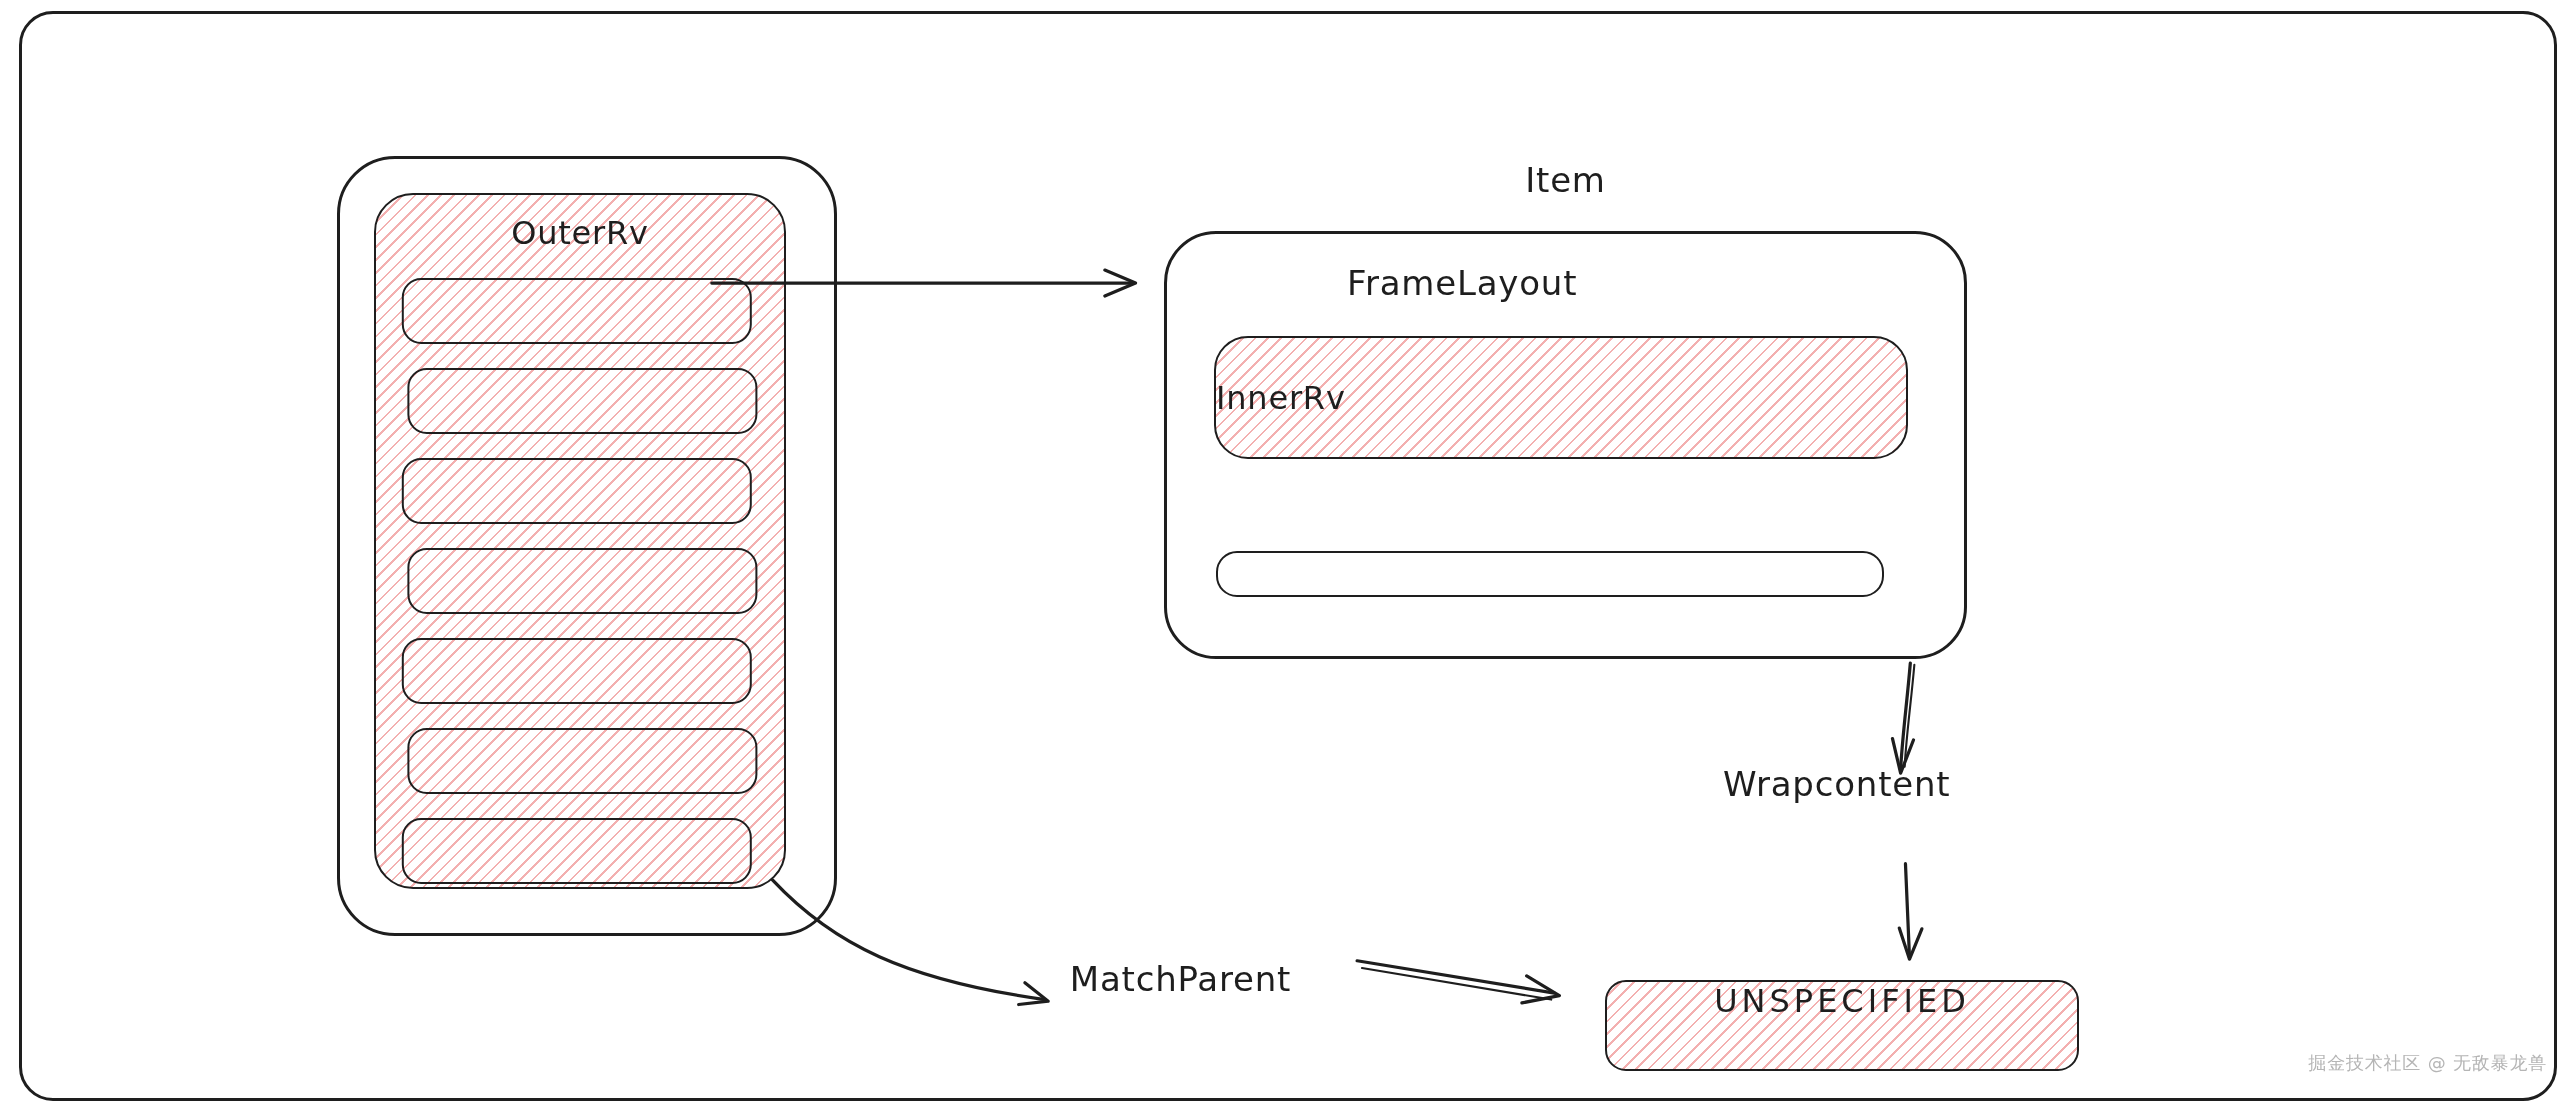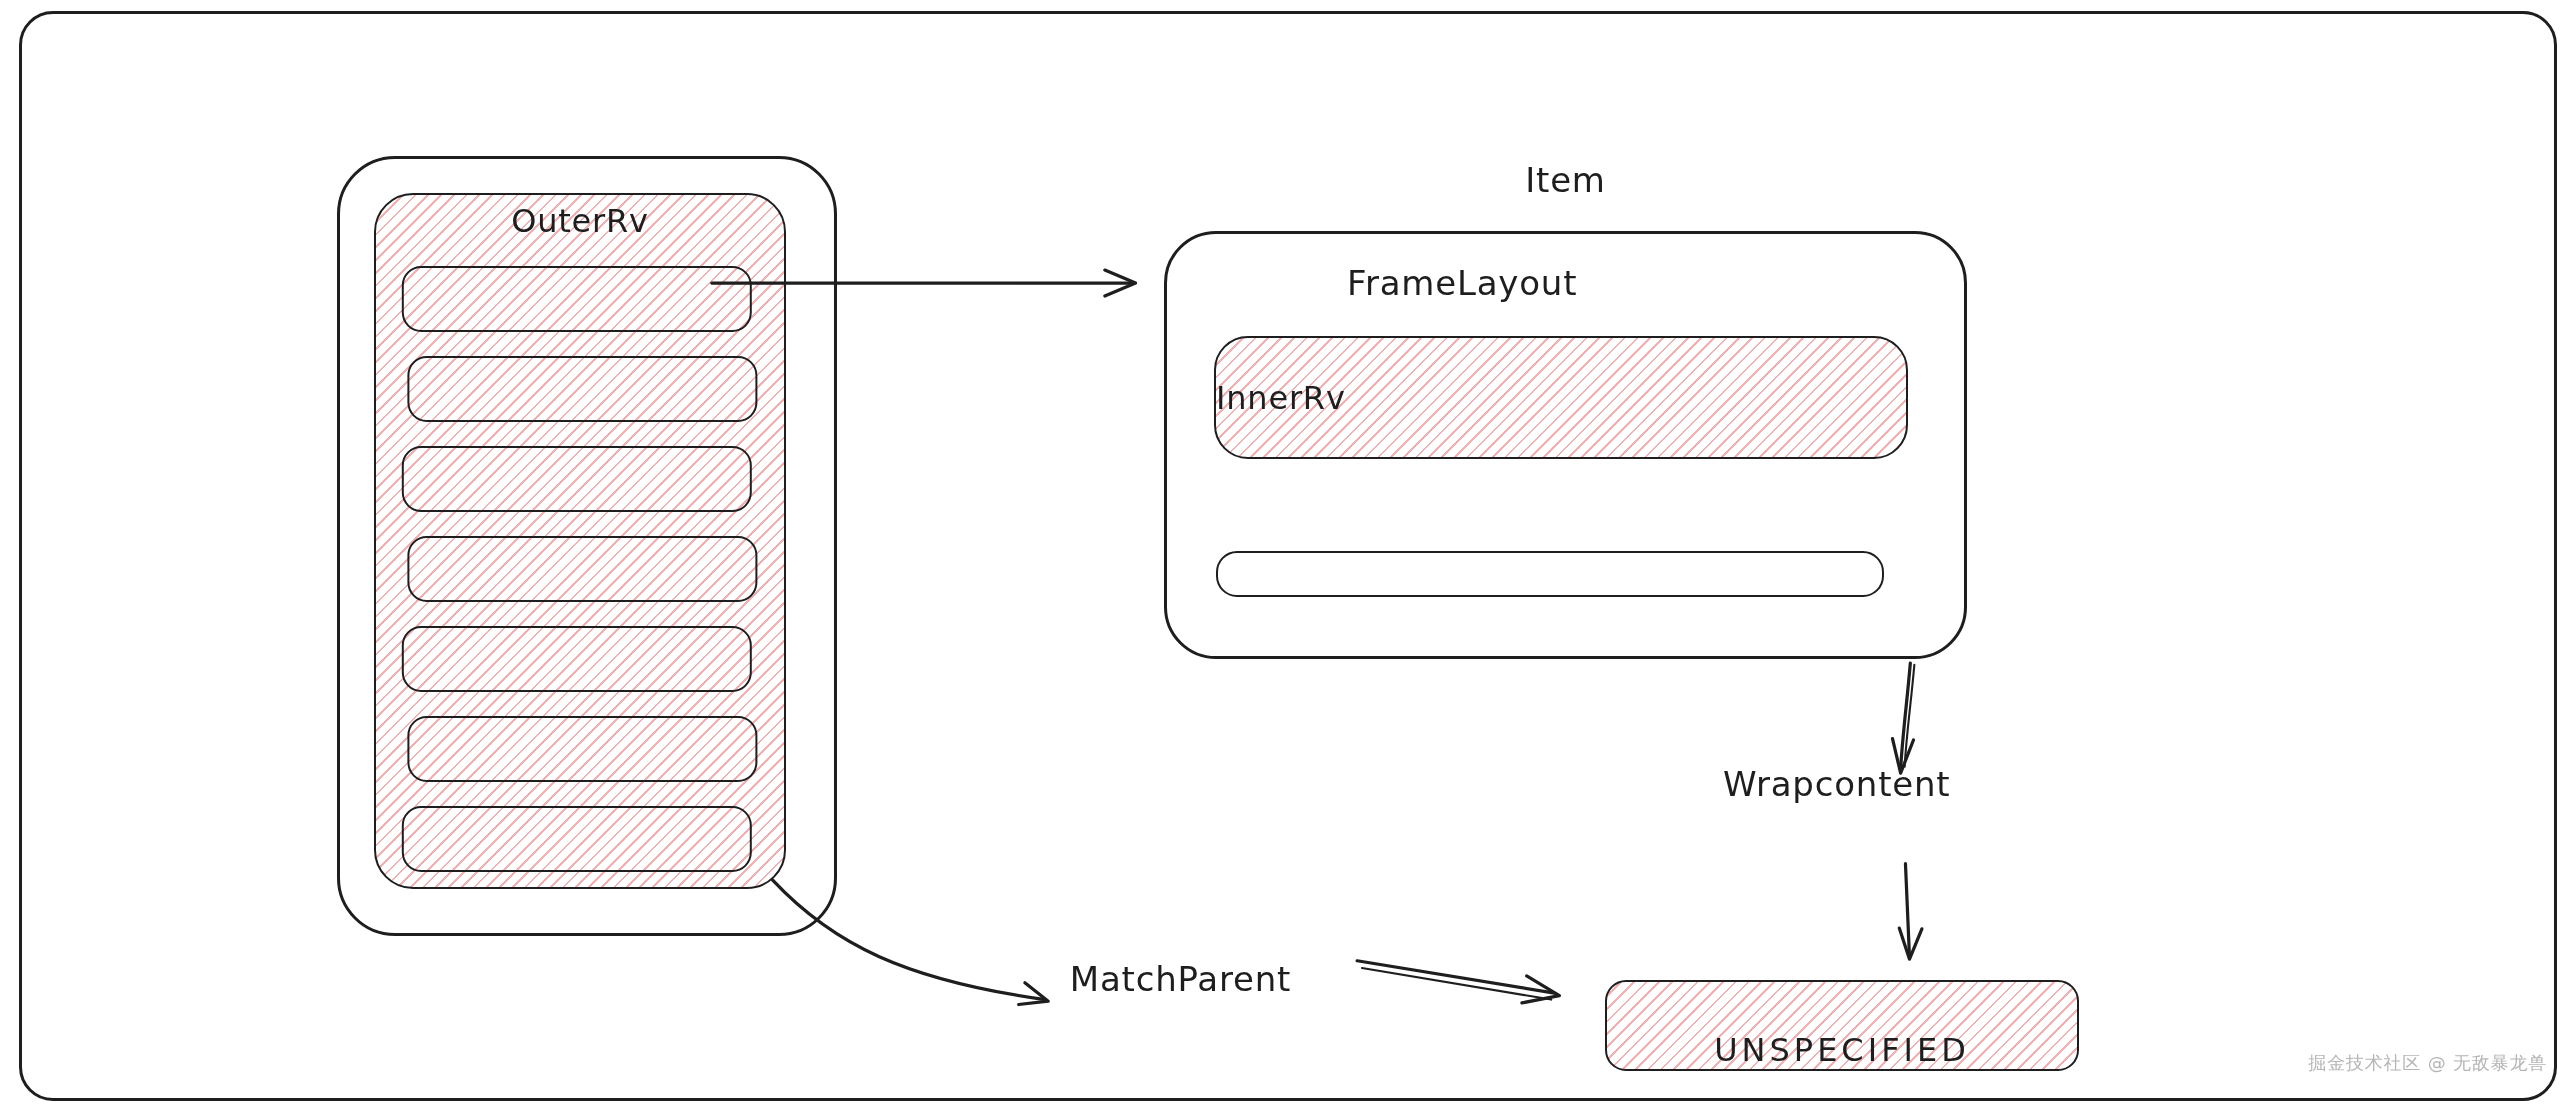--- a/index.html
+++ b/index.html
@@ -41,21 +41,21 @@
   .outer-rv-panel {
     position: absolute;
     left: 34px; top: 34px;
     width: 412px; height: 696px;
     border: 2.8px solid var(--stroke, #1e1e1e);
     border-radius: 39px;
     box-sizing: border-box;
     display: flex;
     flex-direction: column;
     align-items: stretch;
-    padding: 5px 29px 0 29px;
+    padding: 17px 29px 0 29px;
   }
   .outer-rv-label {
     text-align: center;
     font-size: 32px;
     letter-spacing: 0.8px;
     height: 42px;
     line-height: 42px;
     flex: 0 0 auto;
   }
   .rv-row {
@@ -125,21 +125,21 @@
   .lbl-matchparent { left: 1039px; top: 959px; width: 283px; text-align: center; }
   
   .unspecified-box {
     position: absolute;
     left: 1605px; top: 980px;
     width: 474px; height: 91px;
     border: 2.8px solid var(--stroke, #1e1e1e);
     border-radius: 21px;
     box-sizing: border-box;
     display: flex;
-    align-items: flex-end;
+    align-items: flex-start;
     justify-content: center;
     font-size: 32px;
     letter-spacing: 4px;
   }
   
   .arrows {
     position: absolute;
     left: 0; top: 0;
     width: 2576px; height: 1112px;
     pointer-events: none;

